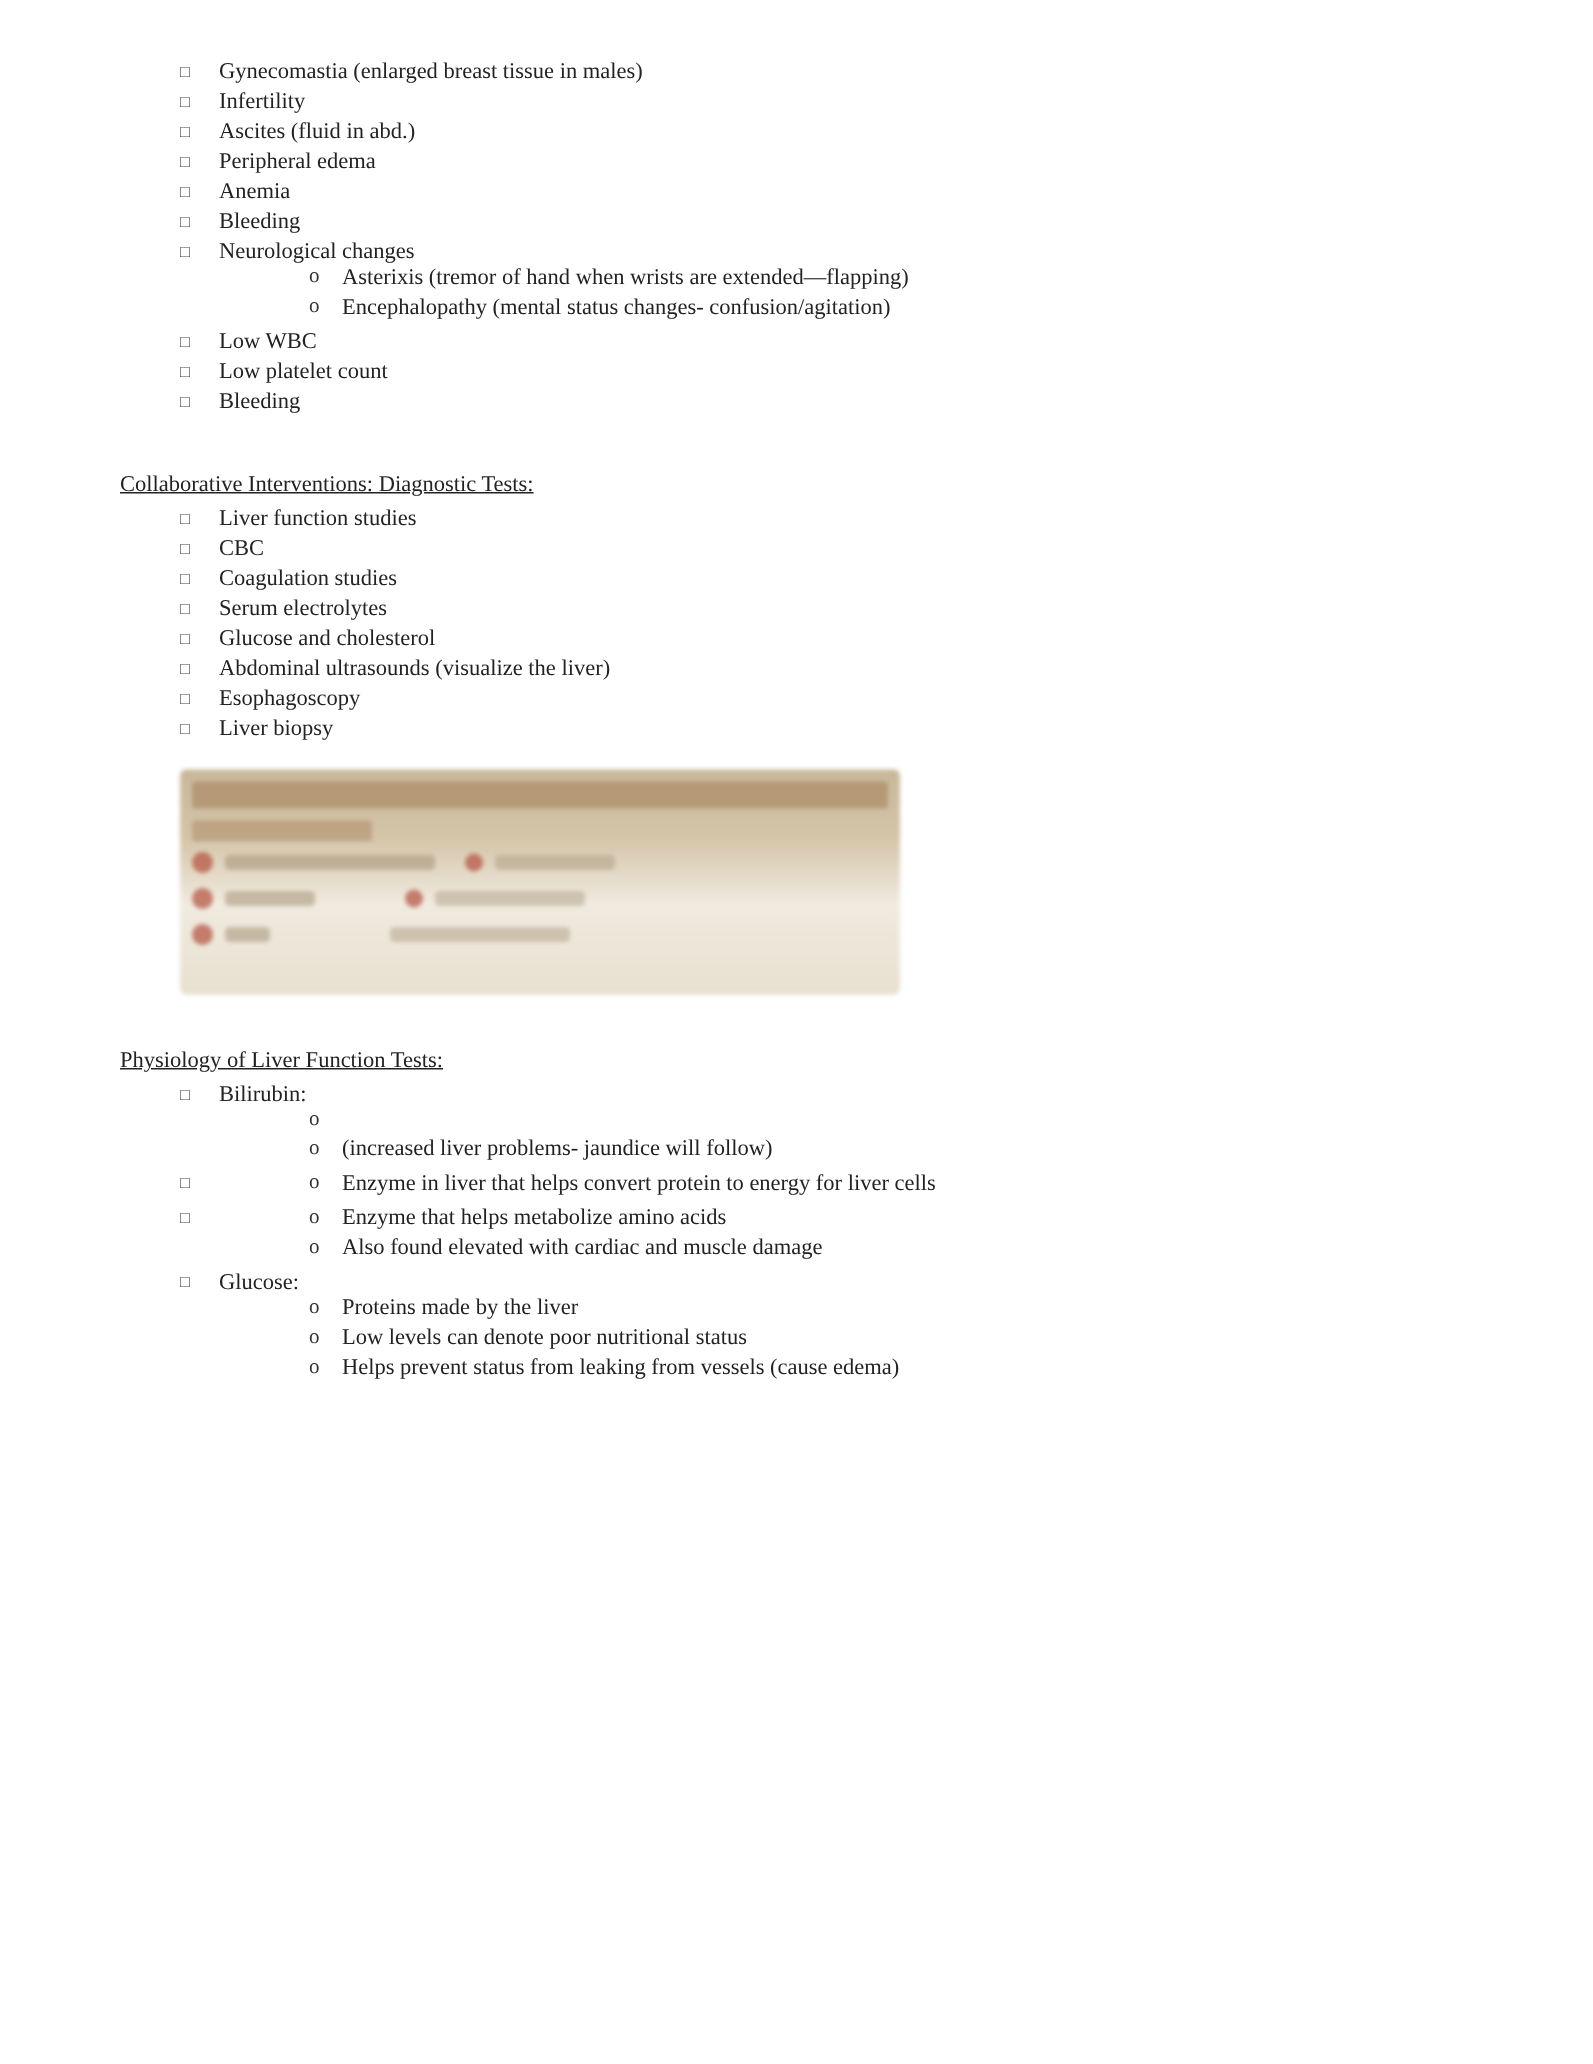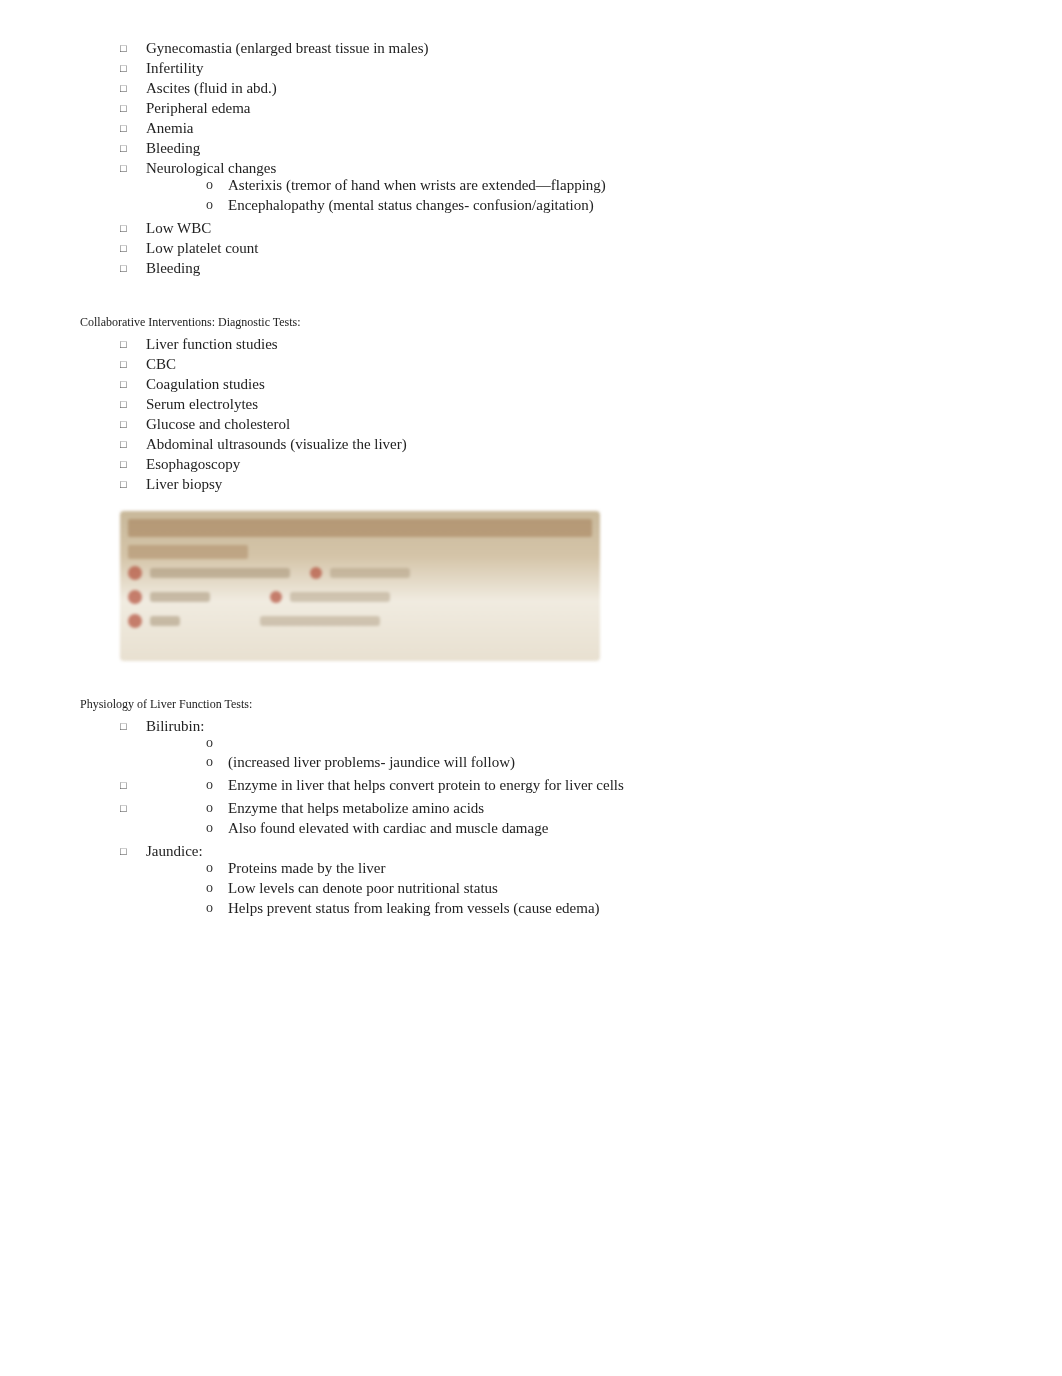--- a/index.html
+++ b/index.html
@@ -16,23 +16,24 @@
       width: 1062px;
       min-height: 1376px;
       padding: 40px 80px 60px 80px;
     }
 
     .section {
       margin-bottom: 18px;
     }
 
     .section-heading {
-      font-size: 12px;
+      font-size: 15px;
       font-weight: normal;
       margin-bottom: 6px;
+      text-decoration: underline;
     }
 
     ul.main-list {
       list-style: none;
       padding-left: 0;
       margin: 0;
     }
 
     ul.main-list > li {
       display: flex;
@@ -309,21 +310,21 @@
             <span class="sub-bullet">o</span>
             <span>Also found elevated with cardiac and muscle damage</span>
           </li>
         </ul>
       </div>
     </li>
 
     <li>
       <span class="bullet">□</span>
       <div>
-        <div>Jaundice:</div>
+        <div>Glucose:</div>
         <ul class="sub-list">
           <li>
             <span class="sub-bullet">o</span>
             <span>Proteins made by the liver</span>
           </li>
           <li>
             <span class="sub-bullet">o</span>
             <span>Low levels can denote poor nutritional status</span>
           </li>
           <li>

